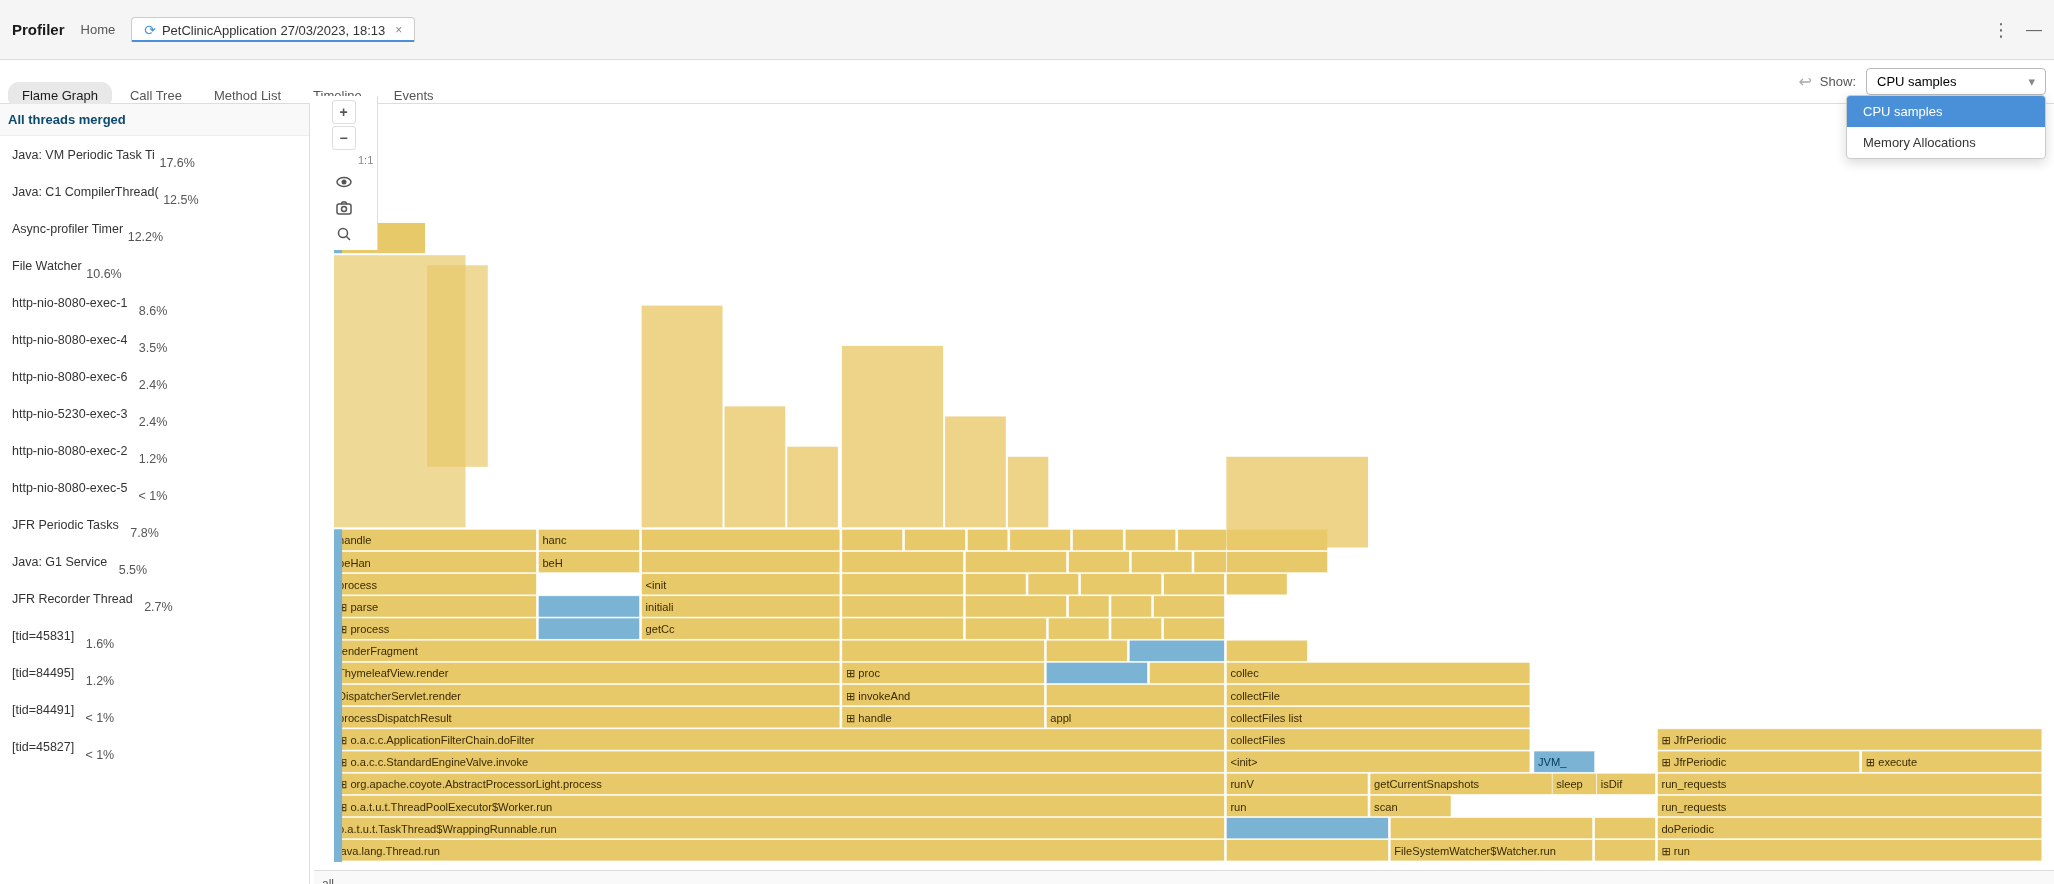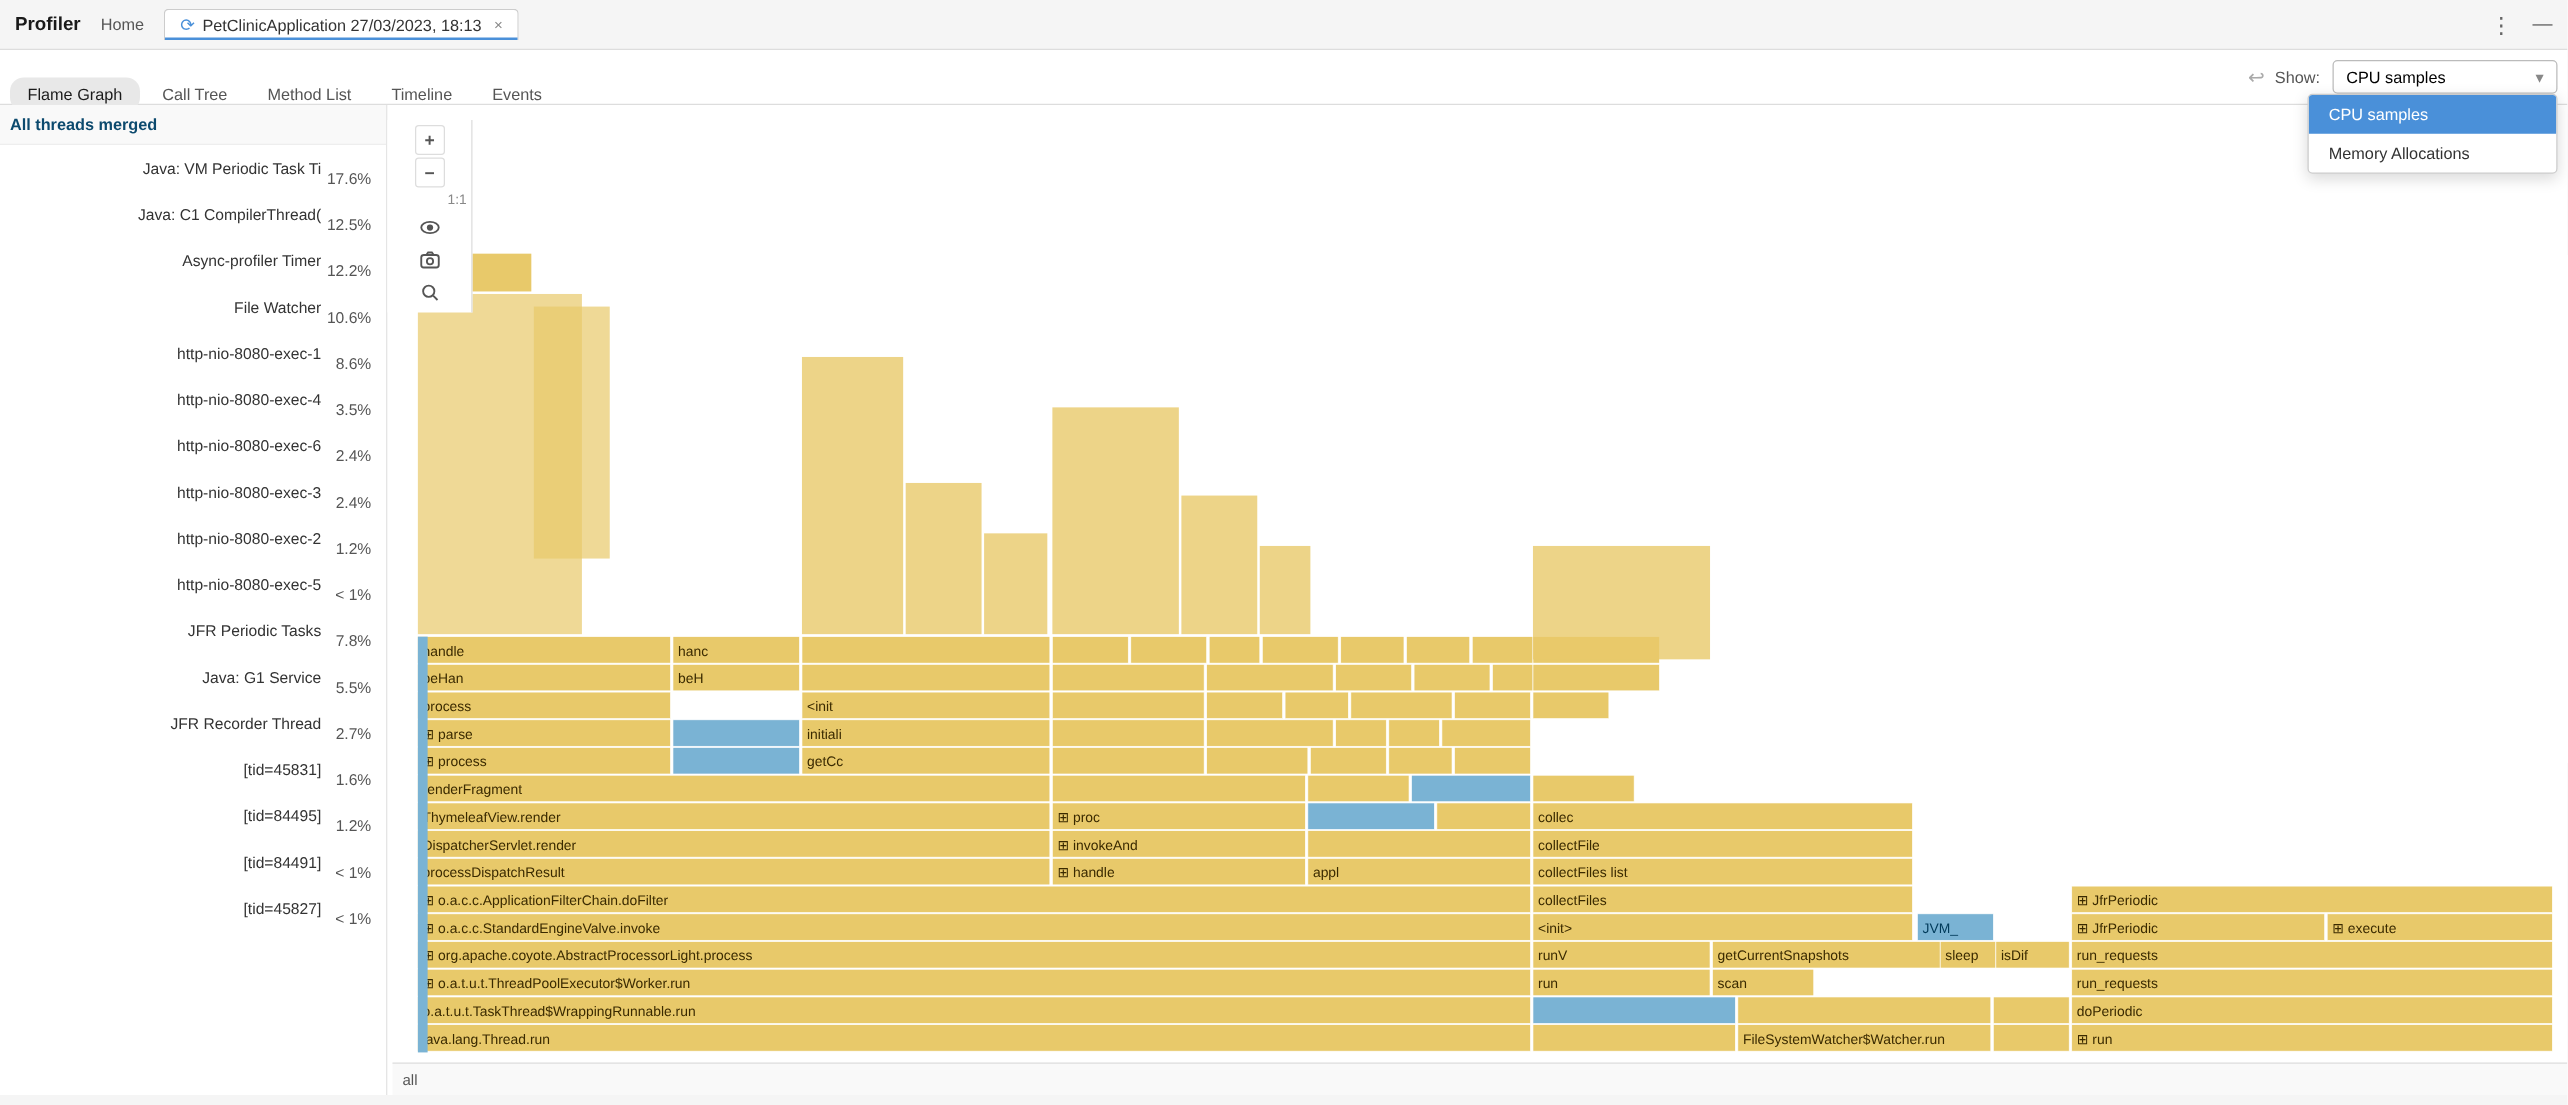--- a/index.html
+++ b/index.html
@@ -1,20 +1,20 @@
 <!DOCTYPE html>
 <html><head>
   <meta charset="utf-8">
   <style>
     * { box-sizing: border-box; margin: 0; padding: 0; }
     body { font-family: -apple-system, BlinkMacSystemFont, 'Segoe UI', sans-serif; font-size: 13px; background: #f5f5f5; overflow: hidden; }
 
     
     .title-bar {
-      display: flex; align-items: center; height: 40px;
+      display: flex; align-items: center; height: 60px;
       background: #f5f5f5; border-bottom: 1px solid #ddd;
       padding: 0 12px; gap: 16px;
     }
     .title-bar-app { font-weight: 700; font-size: 15px; color: #1a1a1a; }
     .title-bar-home { color: #555; font-size: 13px; cursor: pointer; }
     .title-bar-tab {
       display: flex; align-items: center; gap: 6px;
       background: #fff; border: 1px solid #ccc; border-bottom: none;
       padding: 4px 12px; border-radius: 4px 4px 0 0;
       font-size: 13px; color: #333; cursor: pointer;
@@ -88,21 +88,21 @@
       justify-content: center; cursor: pointer; border-radius: 3px;
       color: #555; font-size: 14px; font-weight: bold;
       border: 1px solid #ddd; background: #fff;
     }
     .zoom-ratio { font-size: 11px; color: #888; padding: 2px; margin-left: 44px; }
     .eye-btn, .camera-btn, .search-btn {
       width: 24px; height: 24px; display: flex; align-items: center;
       justify-content: center; cursor: pointer; color: #555; font-size: 14px;
     }
     .sidebar-item {
-      display: flex; align-items: center; justify-content: flex-end;
+      display: flex; align-items: center; justify-content: flex-start;
       padding: 3px 12px; cursor: pointer; font-size: 12.5px;
     }
     .sidebar-item-name { color: #333; }
     .sidebar-item-percent { color: #555; min-width: 40px; text-align: right; margin-top: 17px; }
 
     
     .flame-area {
       flex: 1; overflow: hidden; position: relative; background: #fff;
     }
 
@@ -191,21 +191,21 @@
     </div>
         <div class="sidebar-item">
       <span class="sidebar-item-name">http-nio-8080-exec-4</span>
       <span class="sidebar-item-percent">3.5%</span>
     </div>
         <div class="sidebar-item">
       <span class="sidebar-item-name">http-nio-8080-exec-6</span>
       <span class="sidebar-item-percent">2.4%</span>
     </div>
         <div class="sidebar-item">
-      <span class="sidebar-item-name">http-nio-8080-exec-3</span>
+      <span class="sidebar-item-name">http-nio-5230-exec-3</span>
       <span class="sidebar-item-percent">2.4%</span>
     </div>
         <div class="sidebar-item">
       <span class="sidebar-item-name">http-nio-8080-exec-2</span>
       <span class="sidebar-item-percent">1.2%</span>
     </div>
         <div class="sidebar-item">
       <span class="sidebar-item-name">http-nio-8080-exec-5</span>
       <span class="sidebar-item-percent">&lt; 1%</span>
     </div>

